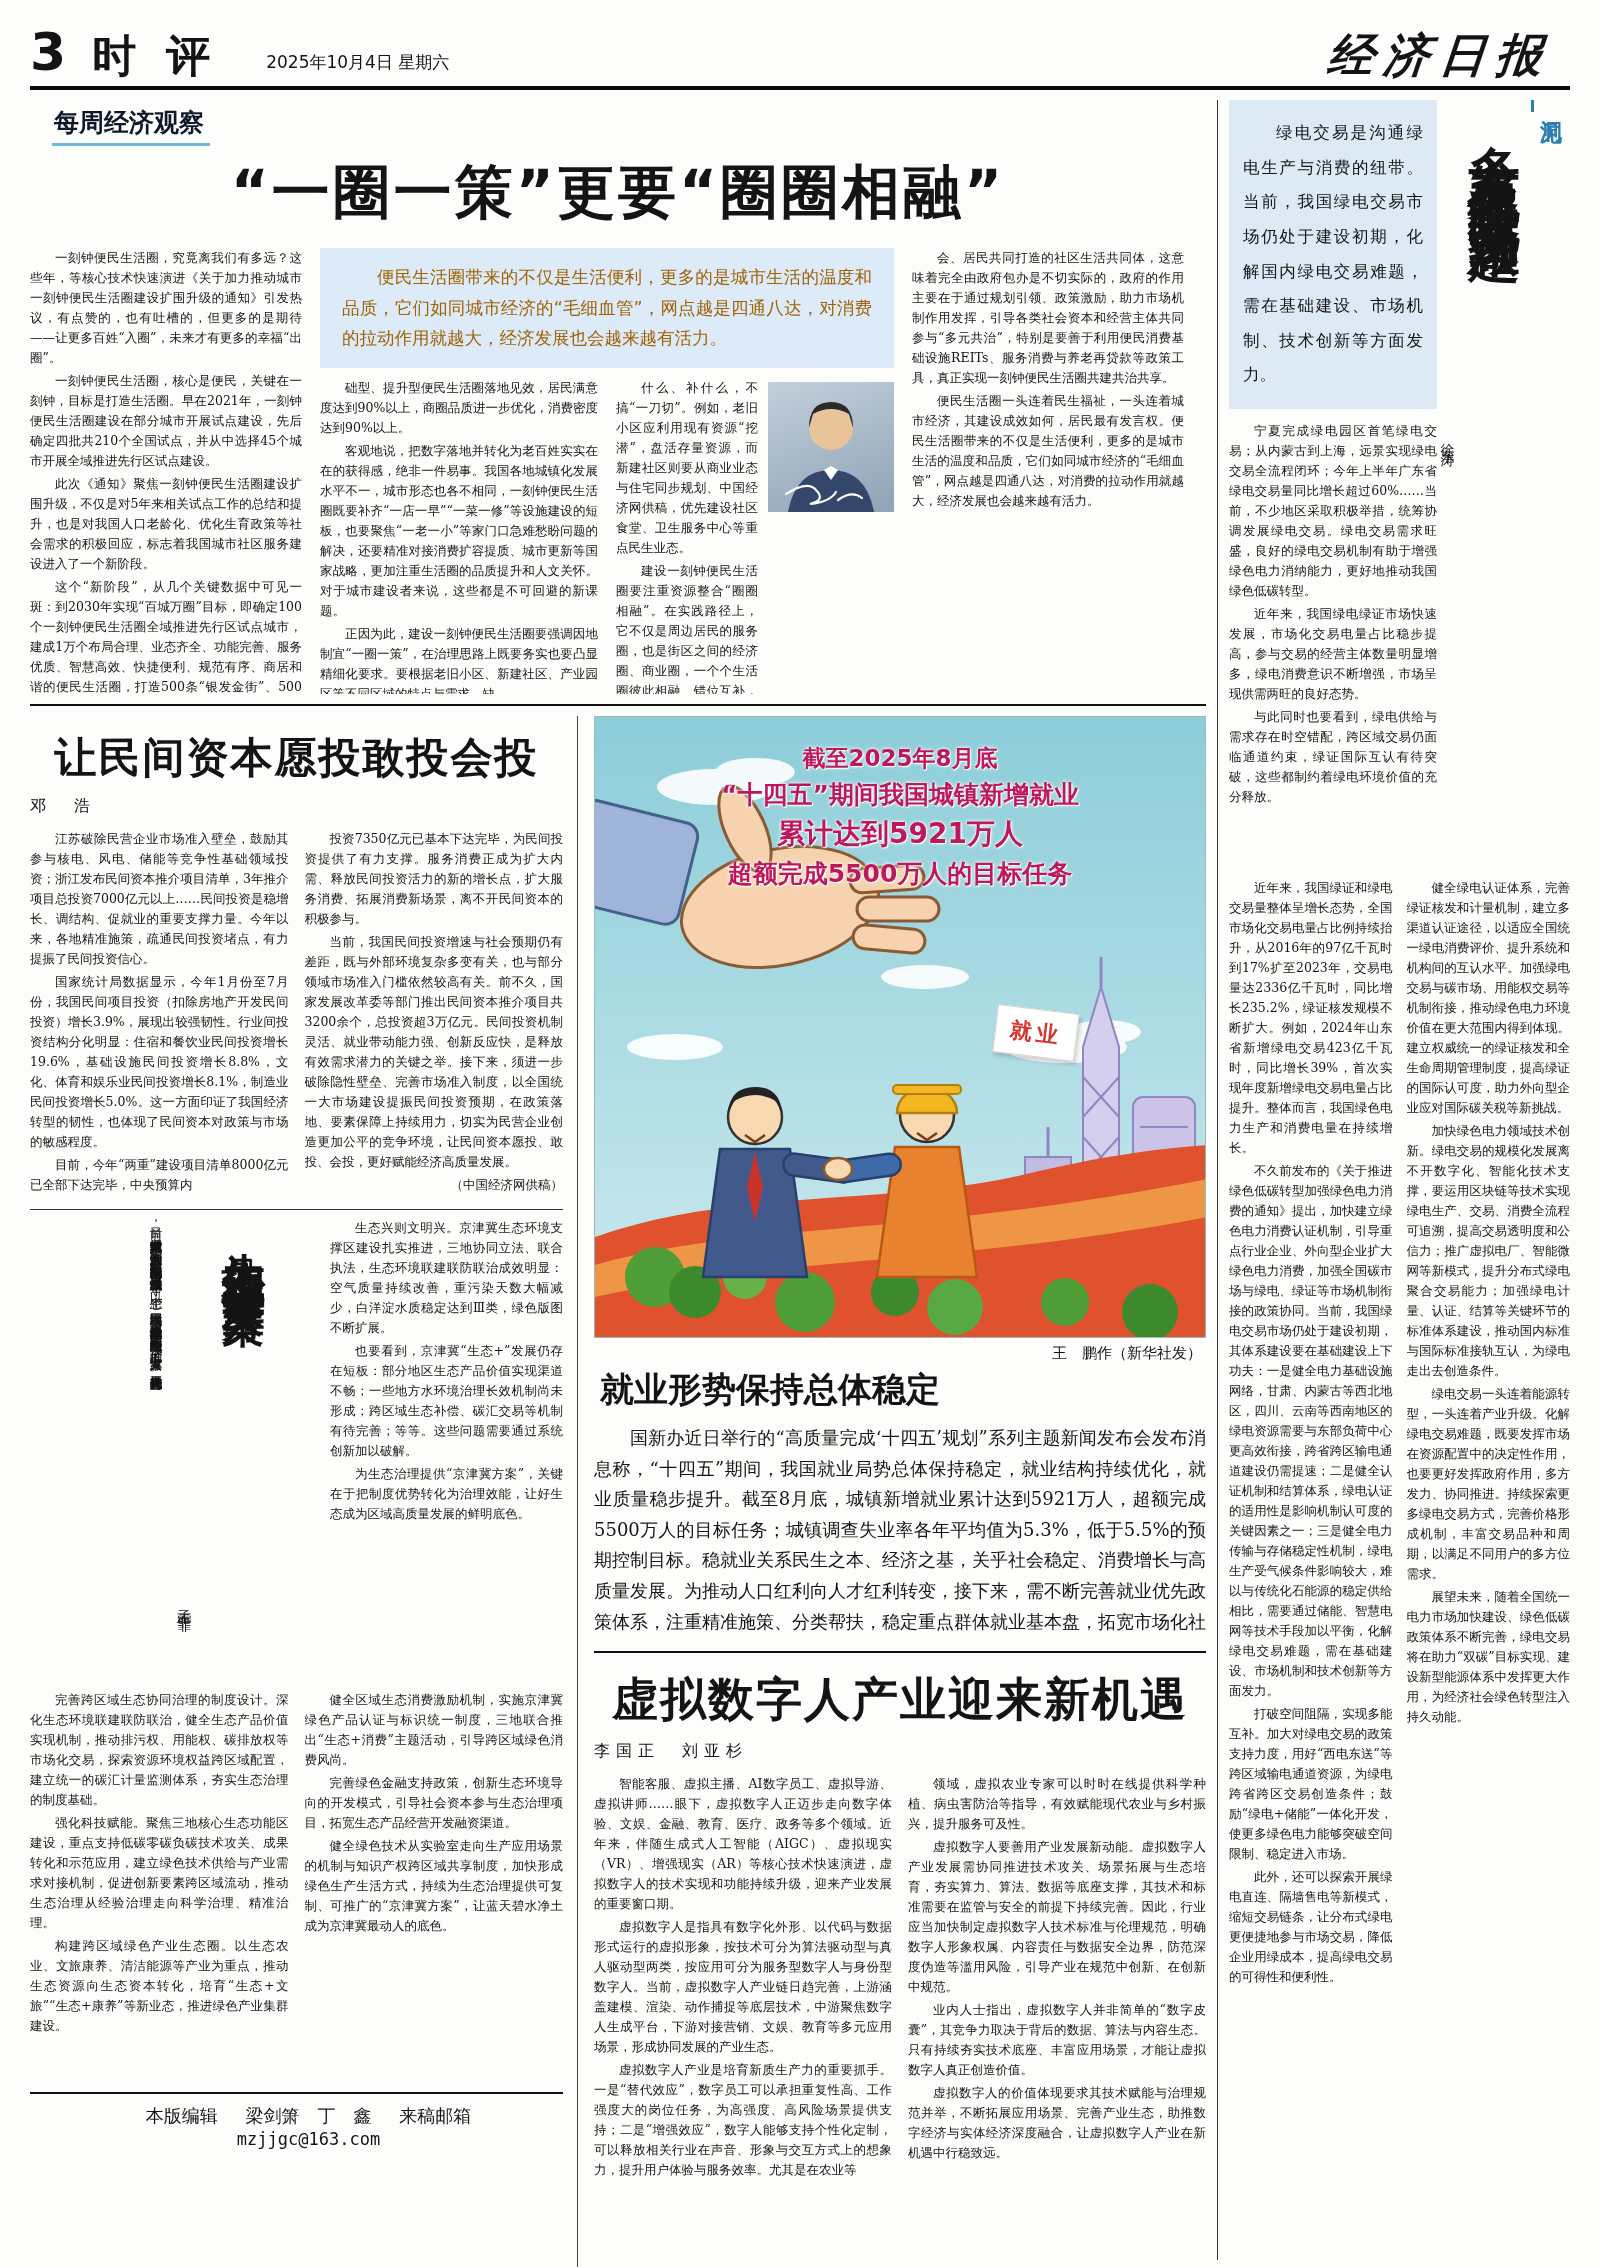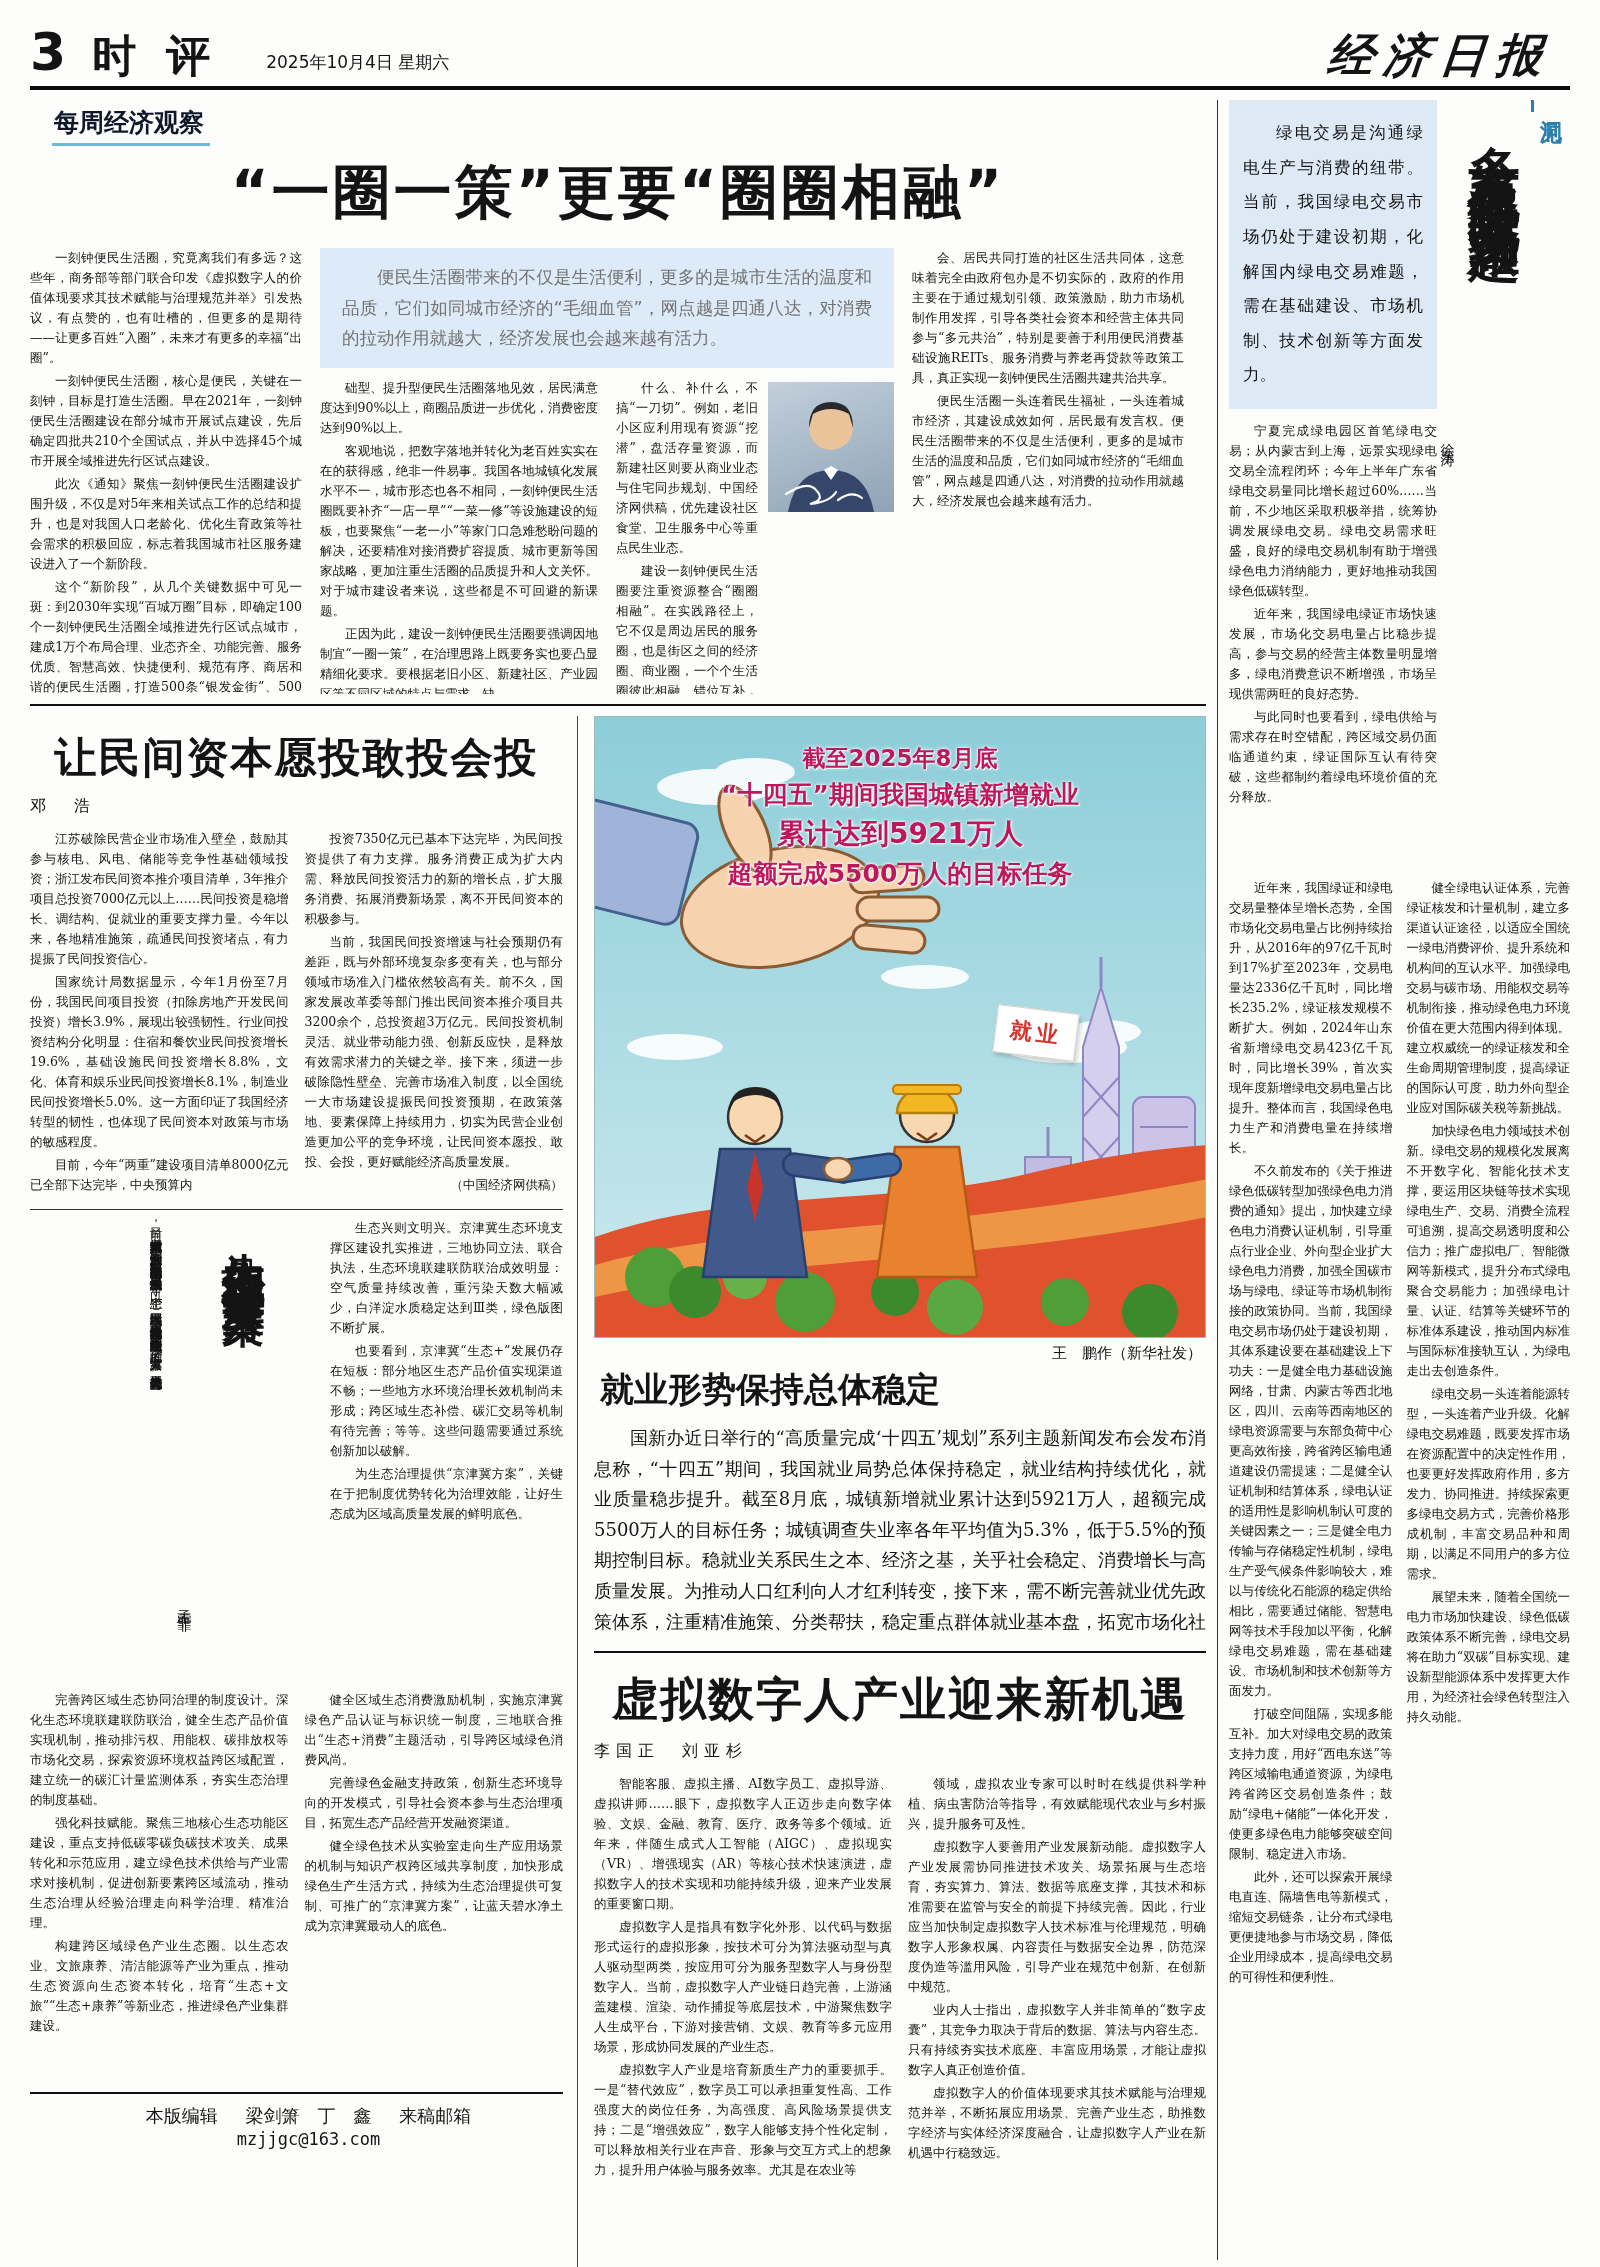--- a/index.html
+++ b/index.html
@@ -29,21 +29,21 @@
 
   
   .wk-label { display:inline-block; font-family:"DejaVu Sans","Liberation Sans",sans-serif; font-weight:800;
               font-size:25px; color:#0f172a; border-bottom:3px solid #6cb9d8; padding:0 6px 4px 2px; margin:6px 0 2px 22px; }
   .main-h1 { text-align:center; font-family:"DejaVu Sans","Liberation Sans",sans-serif; font-weight:800;
              font-size:58px; letter-spacing:3px; margin:6px 0 16px 0; }
   .main-body { display:flex; gap:18px; height:446px; overflow:hidden; }
   .mcol { width:272px; }
   .mid { width:574px; display:flex; flex-direction:column; }
   .ledebox { background:#dcebf7; padding:14px 22px; font-family:"DejaVu Sans","Liberation Sans",sans-serif;
-             font-size:17.5px; line-height:1.75; text-align:justify; color:#737373; }
+             font-size:17.5px; line-height:1.75; text-align:justify; color:#a16207; }
   .ledebox .ind { text-indent:2em; }
   .midcols { display:flex; gap:18px; flex:1; margin-top:10px; overflow:hidden; }
   .midcols .mcol { flex:1; width:auto; }
   .photo { float:right; width:126px; height:130px; margin:4px 0 6px 10px; position:relative;
            background:linear-gradient(160deg,#c3cfdb,#8ea3b6); overflow:hidden; }
 
   .hdiv2 { border-top:2px solid #111; margin:10px 0; }
   .hdiv1 { border-top:1px solid #333; margin:8px 0; }
 
   
@@ -128,21 +128,21 @@
 
   <div class="content">
 
     <div class="left-region">
 
       <div>
         <div class="wk-label">每周经济观察</div>
         <h1 class="main-h1">“一圈一策”更要“圈圈相融”</h1>
         <div class="main-body">
           <div class="mcol textcol">
-              <p class="para">一刻钟便民生活圈，究竟离我们有多远？这些年，商务部等部门联合印发《虚拟数字人的价值体现要求其技术赋能与治理规范并举》引发热议，有点赞的，也有吐槽的，但更多的是期待——让更多百姓“入圈”，未来才有更多的幸福“出圈”。</p>
+              <p class="para">一刻钟便民生活圈，究竟离我们有多远？这些年，等核心技术快速演进《关于加力推动城市一刻钟便民生活圈建设扩围升级的通知》引发热议，有点赞的，也有吐槽的，但更多的是期待——让更多百姓“入圈”，未来才有更多的幸福“出圈”。</p>
               <p class="para">一刻钟便民生活圈，核心是便民，关键在一刻钟，目标是打造生活圈。早在2021年，一刻钟便民生活圈建设在部分城市开展试点建设，先后确定四批共210个全国试点，并从中选择45个城市开展全域推进先行区试点建设。</p>
               <p class="para">此次《通知》聚焦一刻钟便民生活圈建设扩围升级，不仅是对5年来相关试点工作的总结和提升，也是对我国人口老龄化、优化生育政策等社会需求的积极回应，标志着我国城市社区服务建设进入了一个新阶段。</p>
               <p class="para">这个“新阶段”，从几个关键数据中可见一斑：到2030年实现“百城万圈”目标，即确定100个一刻钟便民生活圈全域推进先行区试点城市，建成1万个布局合理、业态齐全、功能完善、服务优质、智慧高效、快捷便利、规范有序、商居和谐的便民生活圈，打造500条“银发金街”、500个“童趣乐园”，推动一批基</p>
             </div>
           <div class="mid">
             <div class="ledebox">
               <div class="ind">便民生活圈带来的不仅是生活便利，更多的是城市生活的温度和品质，它们如同城市经济的“毛细血管”，网点越是四通八达，对消费的拉动作用就越大，经济发展也会越来越有活力。</div>
             </div>
             <div class="midcols">
               <div class="mcol textcol">

